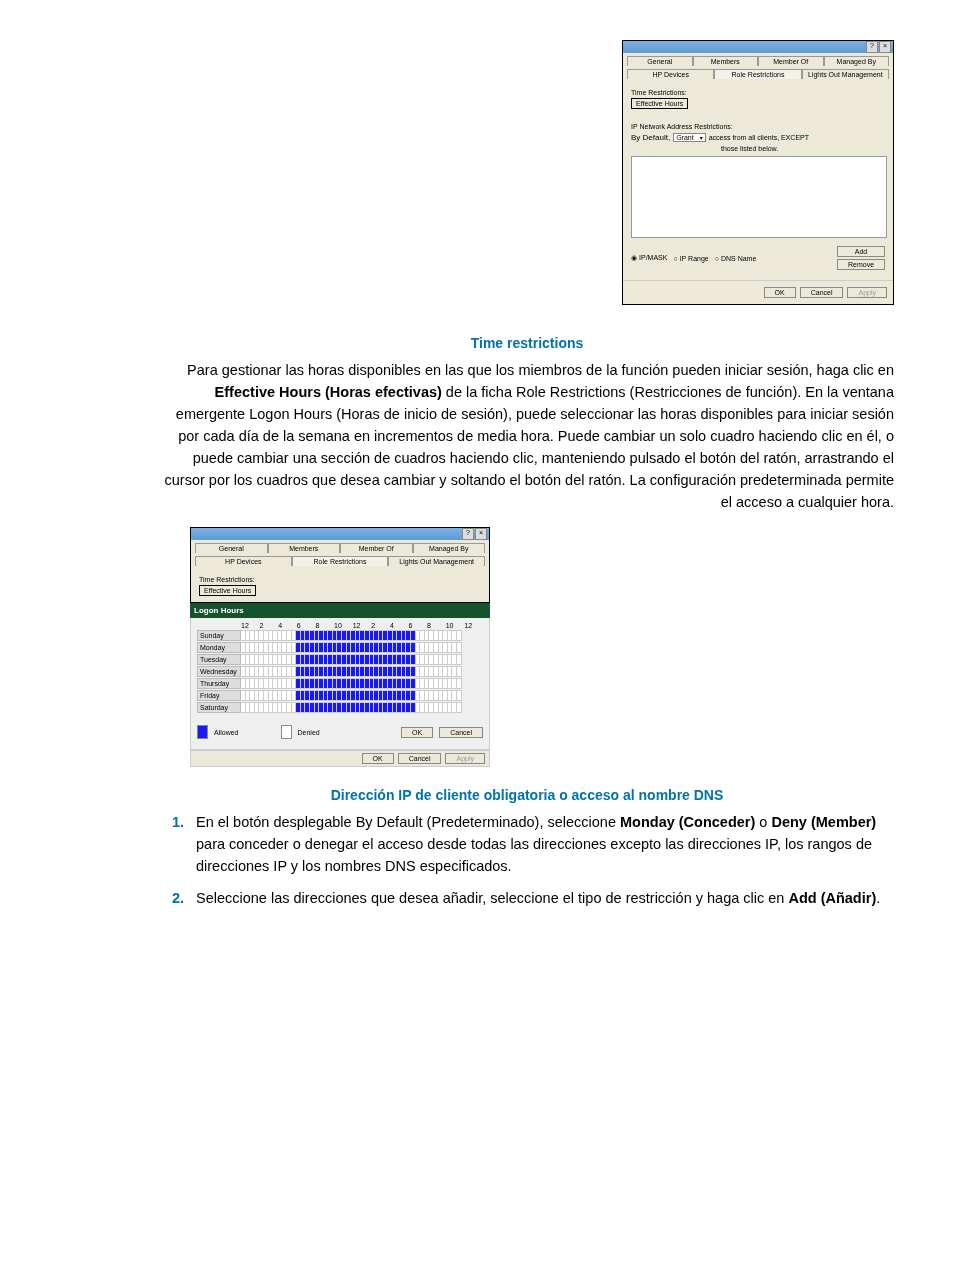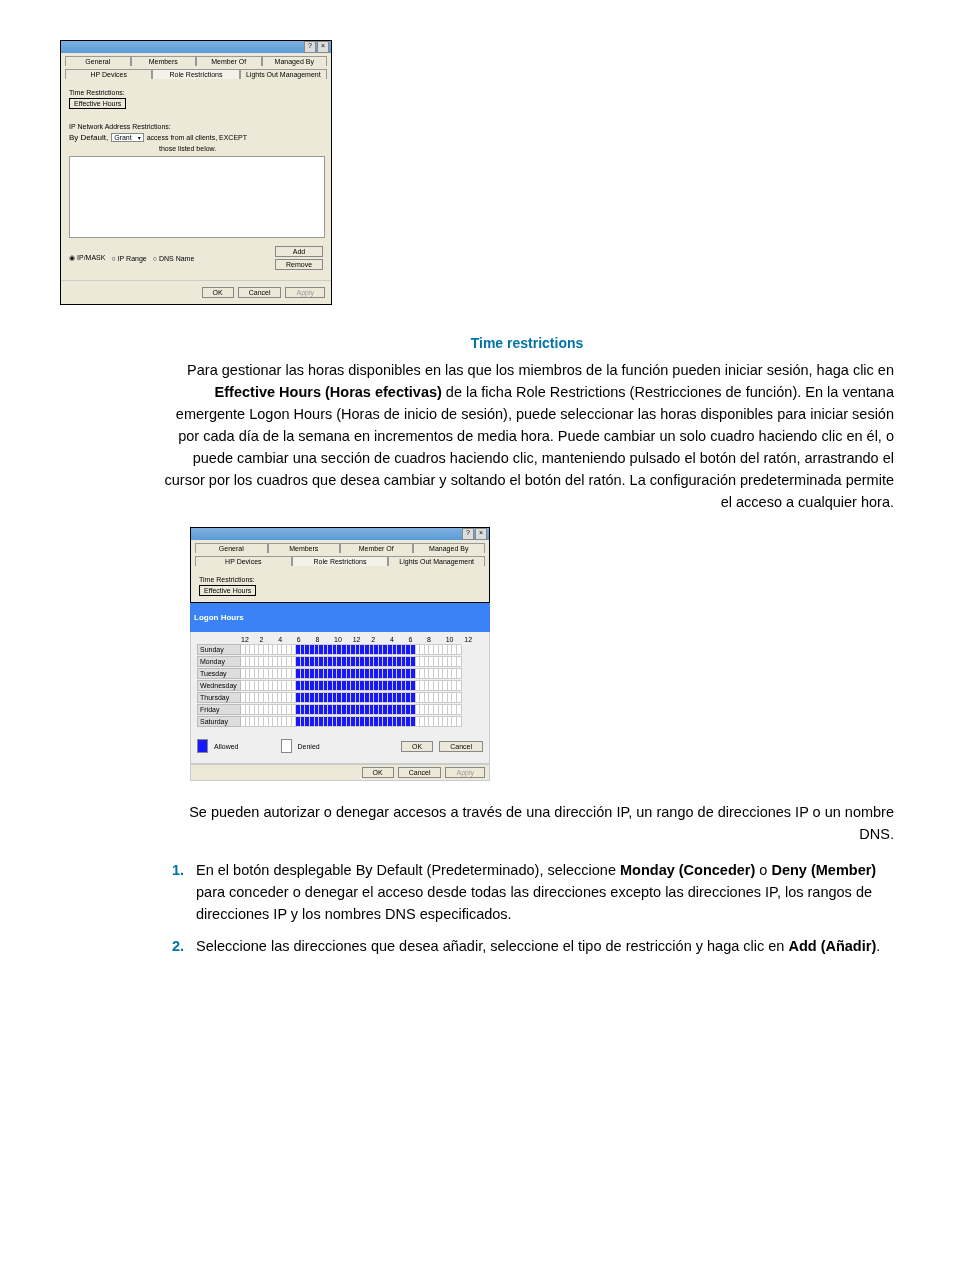--- a/index.html
+++ b/index.html
@@ -9,21 +9,21 @@
     background: #fff;
     color: #000;
     width: 954px;
   }
   .page {
     padding: 40px 60px 40px 60px;
     box-sizing: border-box;
   }
   .dialog-container {
     display: flex;
-    justify-content: flex-start;
+    justify-content: flex-end;
     margin-bottom: 30px;
   }
   .dialog1 {
     width: 270px;
     border: 1px solid #000;
     background: #ece9d8;
     font-size: 8px;
     font-family: Tahoma, Arial, sans-serif;
   }
   .dialog1-titlebar {
@@ -158,25 +158,25 @@
   .dialog2 {
     width: 300px;
     font-size: 8px;
     font-family: Tahoma, Arial, sans-serif;
   }
   .dialog2-top {
     border: 1px solid #000;
     background: #ece9d8;
   }
   .logon-header {
-    background: #3b82f6;
+    background: #14532d;
     color: #fff;
     font-size: 8px;
     font-weight: bold;
-    padding: 10px 4px;
+    padding: 3px 4px;
   }
   .schedule-area {
     background: #efefef;
     padding: 4px 6px 10px 6px;
     border: 1px solid #ccc;
     border-top: none;
   }
   .hour-labels {
     display: flex;
     font-size: 7px;
@@ -759,21 +759,21 @@
         </div>
       </div>
       <div class="dialog2-footer">
         <span class="footer-btn">OK</span>
         <span class="footer-btn">Cancel</span>
         <span class="footer-btn disabled">Apply</span>
       </div>
     </div>
   </div>
 
-  <p class="body-text">Se pueden autorizar o denegar accesos a través de una dirección IP, un rango de direcciones IP o un nombre DNS.</p>
+  <h4 class="section-heading">Dirección IP de cliente obligatoria o acceso al nombre DNS</h4>
   <ol class="steps">
     <li>
       <span>En el botón desplegable By Default (Predeterminado), seleccione </span><b>Monday (Conceder)</b><span> o </span><b>Deny (Member)</b><span> para conceder o denegar el acceso desde todas las direcciones excepto las direcciones IP, los rangos de direcciones IP y los nombres DNS especificados.</span>
     </li>
     <li>
       <span>Seleccione las direcciones que desea añadir, seleccione el tipo de restricción y haga clic en </span><b>Add (Añadir)</b><span>.</span>
     </li>
   </ol>
 
 </div>

